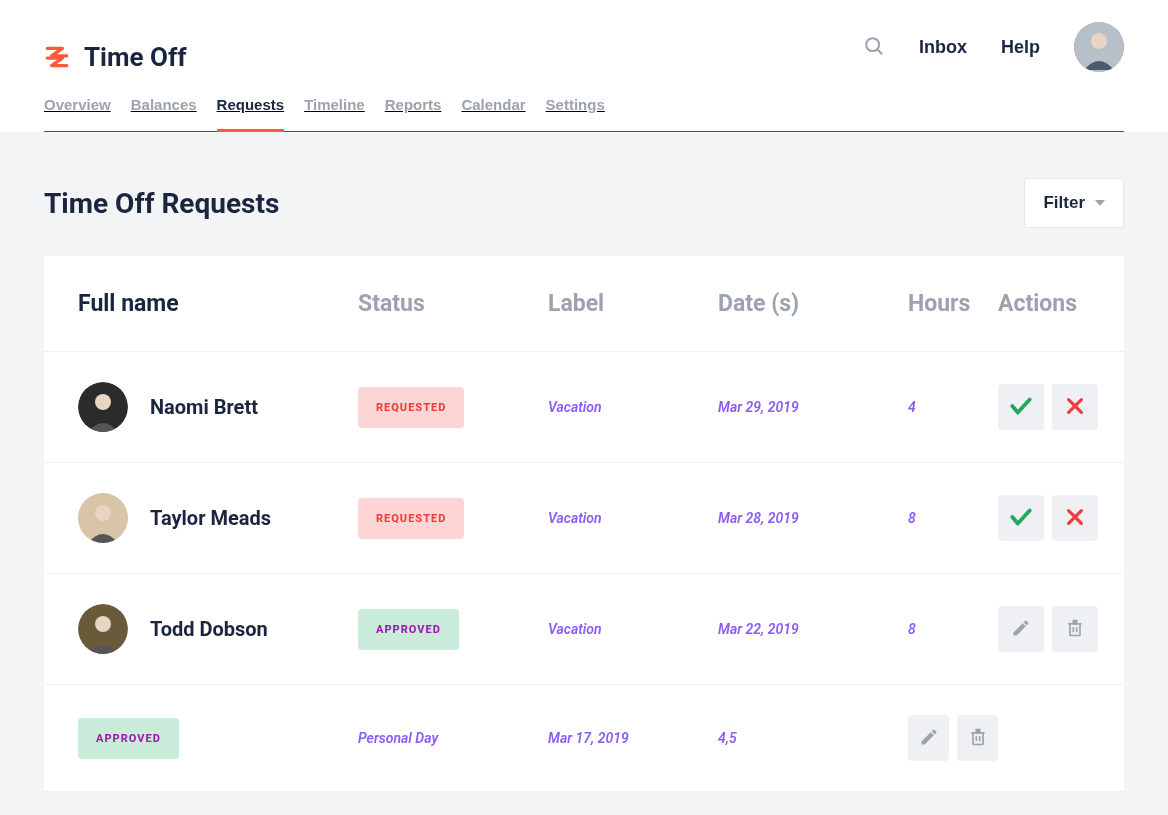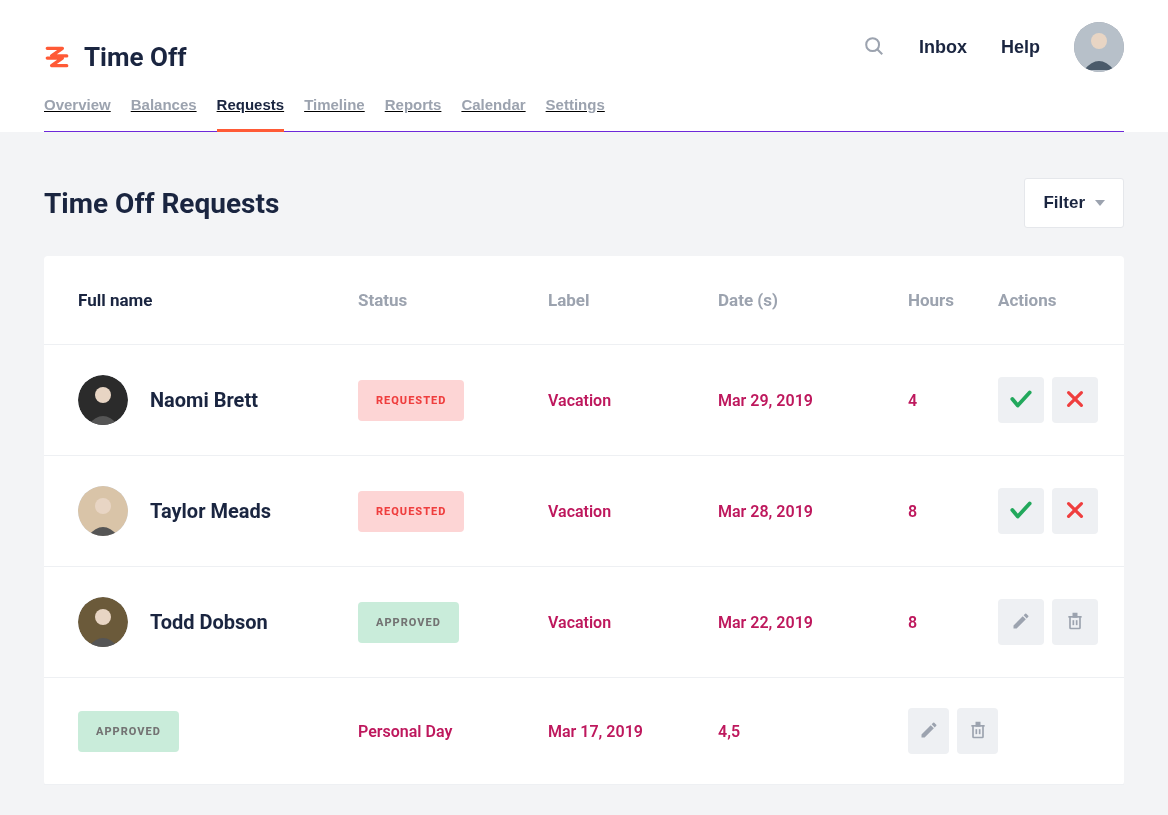--- a/index.html
+++ b/index.html
@@ -151,21 +151,21 @@
       grid-template-columns: 280px 190px 170px 190px 90px 1fr;
       align-items: center;
       padding: 30px 34px;
       border-bottom: 1px solid #eef0f3;
     }
     .table-head {
       padding-top: 34px;
       padding-bottom: 34px;
     }
     .th {
-      font-size: 17px;
+      font-size: 23px;
       font-weight: 700;
       color: #9ca3af;
     }
     .th.primary { color: #1a2540; }
     .name-cell {
       display: flex;
       align-items: center;
       gap: 22px;
     }
     .row-avatar {
@@ -192,26 +192,27 @@
       letter-spacing: 1px;
       border-radius: 4px;
       text-align: center;
     }
     .status-requested {
       background: #fdd5d5;
       color: #ef3e3e;
     }
     .status-approved {
       background: #c9ecda;
-      color: #737373;
+      color: #a21caf;
     }
     .cell-text {
-      font-size: 16px;
+      font-size: 14px;
       font-weight: 600;
-      color: #be185d;
+      color: #8b5cf6;
+      font-style: italic;
     }
     .actions-cell {
       display: flex;
       gap: 8px;
       justify-content: flex-end;
     }
     .action-btn {
       width: 46px;
       height: 46px;
       border: none;

